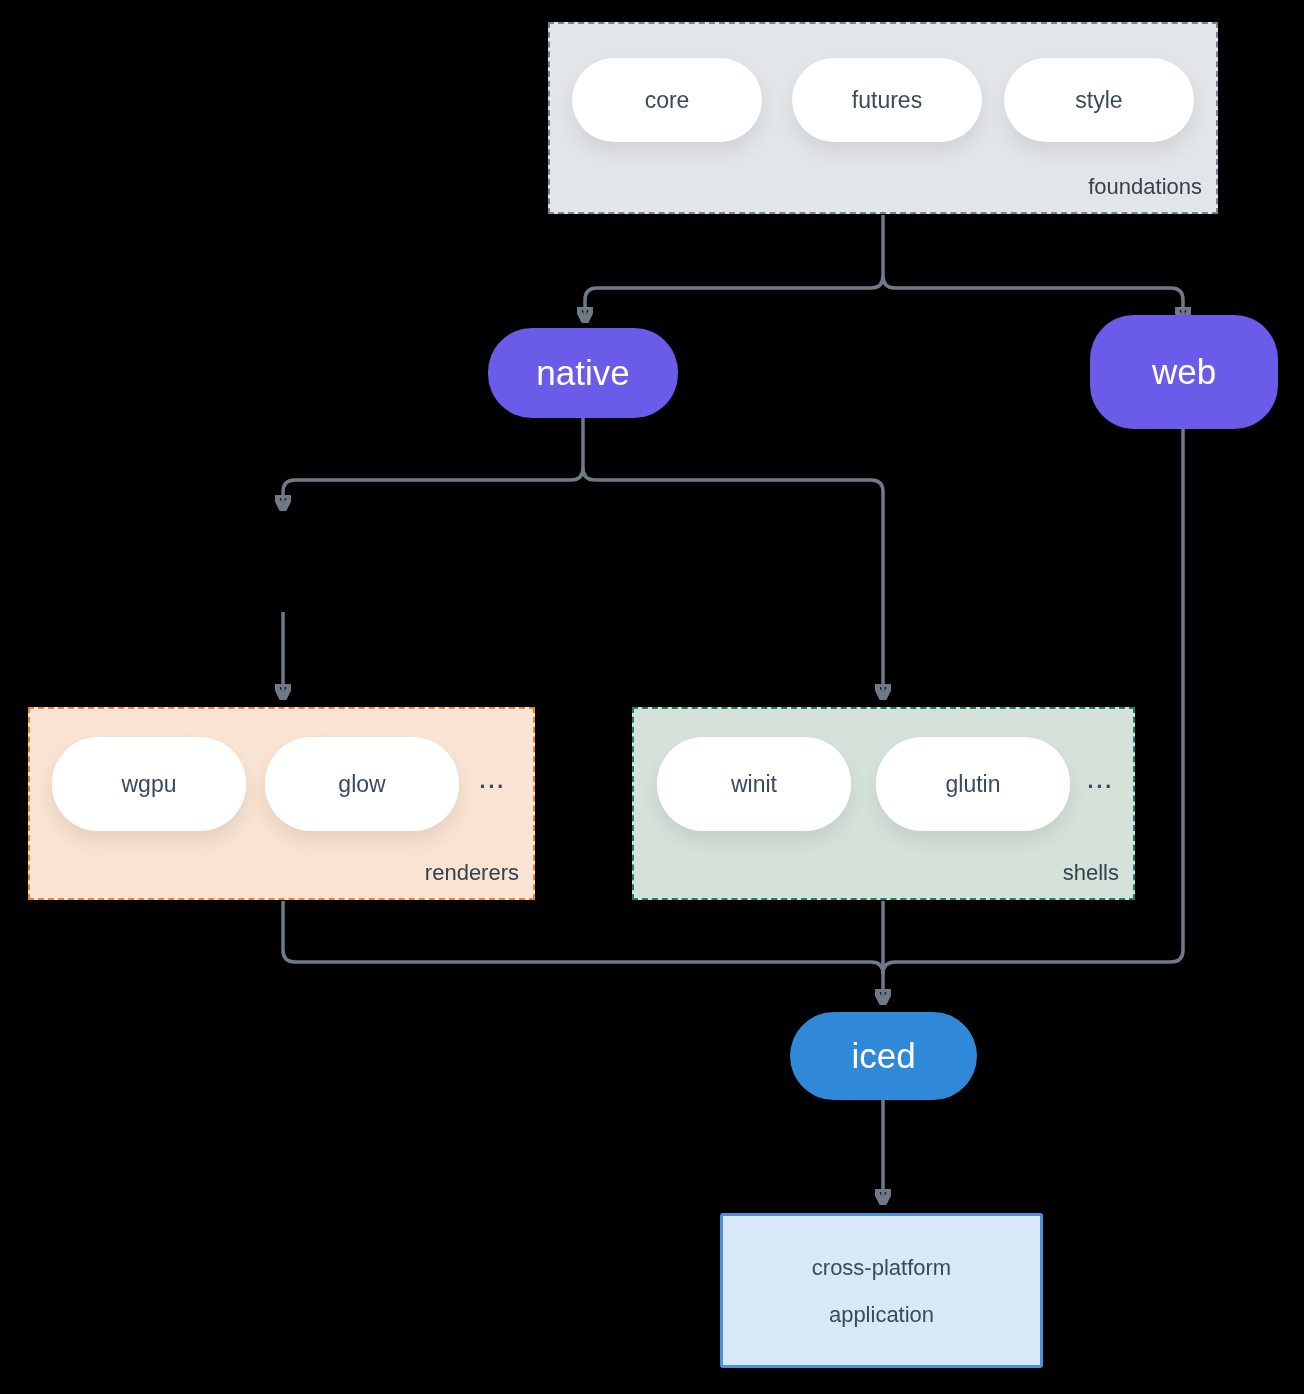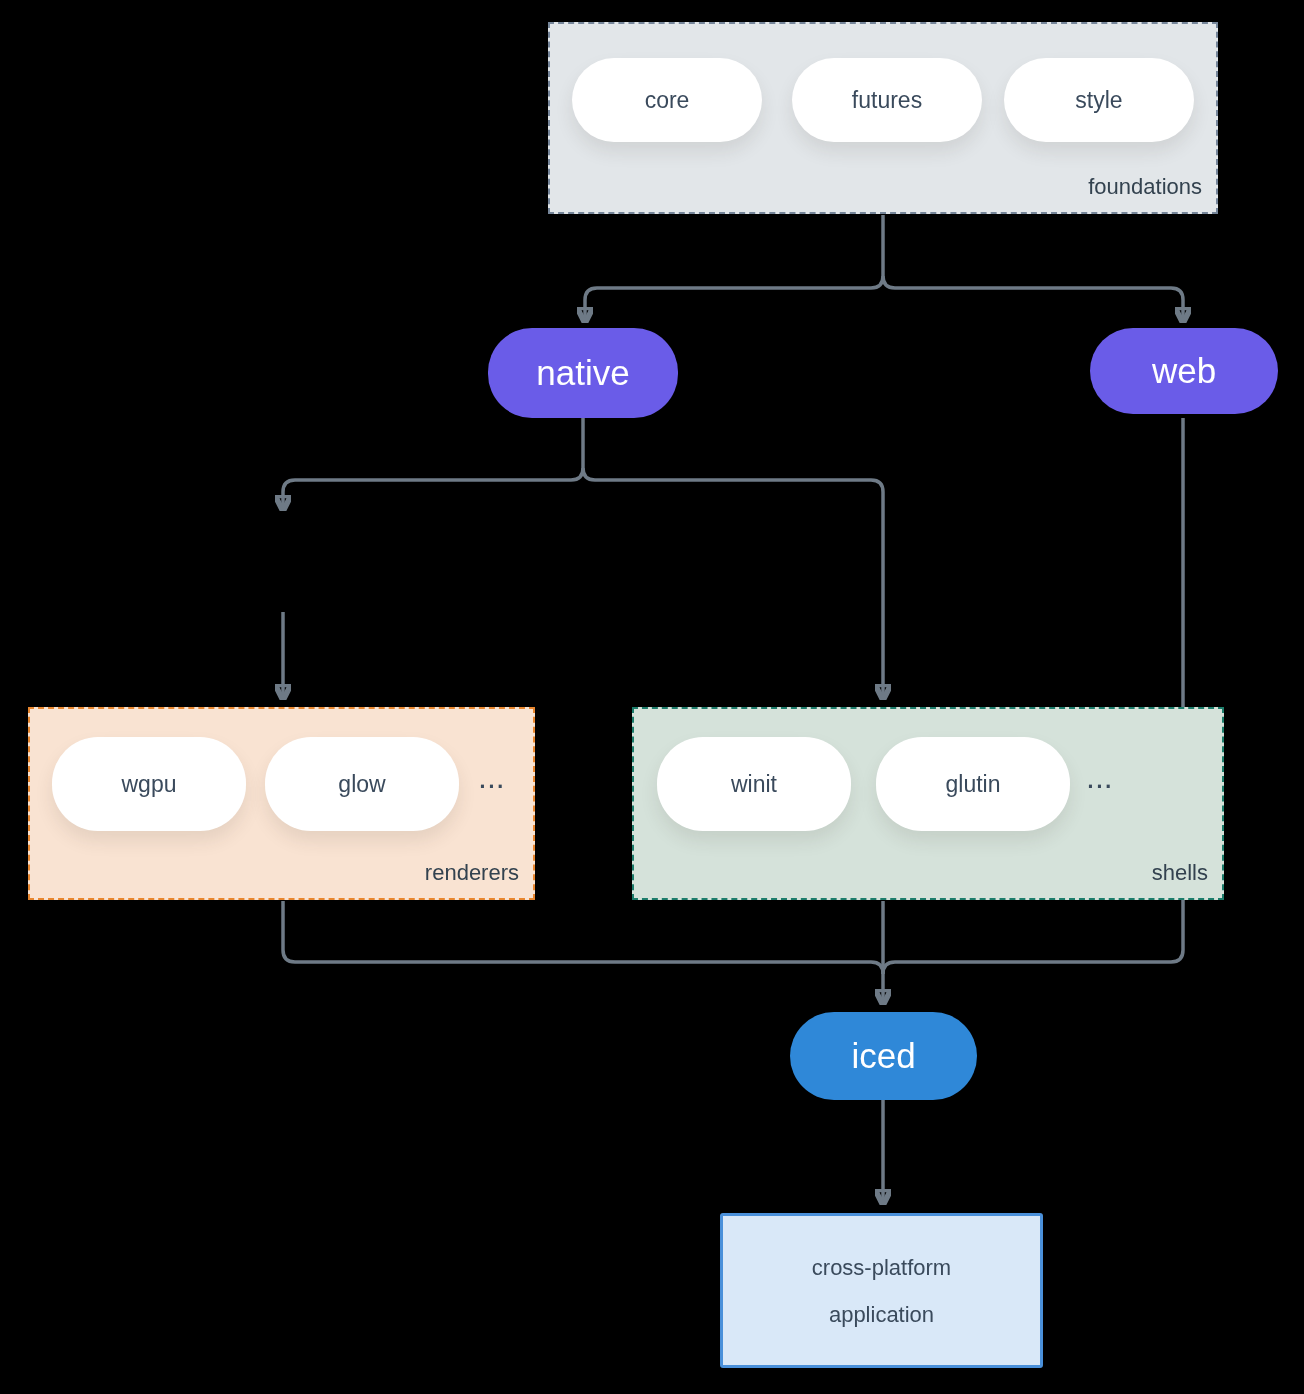--- a/index.html
+++ b/index.html
@@ -37,21 +37,21 @@
     background: #e2e6e9;
     border: 2px dashed #76869a;
   }
   .group-renderers {
     left: 28px; top: 707px; width: 507px; height: 193px;
     background: #f9e3d2;
     border: 2px dashed #e8862e;
     padding-left: 27px;
   }
   .group-shells {
-    left: 632px; top: 707px; width: 592px; height: 193px;
+    left: 632px; top: 707px; width: 503px; height: 193px;
     background: #d5e2da;
     border: 2px dashed #1d7d6b;
   }
   .group-label {
     position: absolute;
     right: 14px; bottom: 12px;
     font-size: 22px;
     color: #33424f;
   }
   
@@ -87,21 +87,21 @@
   .node {
     position: absolute;
     display: flex;
     align-items: center;
     justify-content: center;
     border-radius: 44px;
     font-size: 35px;
     color: #ffffff;
   }
   .node-native   { left: 488px; top: 328px; width: 190px; height: 90px; background: #6a5ce8; }
-  .node-web      { left: 1090px; top: 328px; width: 188px; height: 86px; background: #6a5ce8; }
+  .node-web      { left: 1090px; top: 315px; width: 188px; height: 114px; background: #6a5ce8; }
   .node-graphics { left: 188px; top: 518px; width: 190px; height: 94px; background: #e6833e; }
   .node-iced     { left: 790px; top: 1012px; width: 187px; height: 88px; background: #2f88d8; }
   
   .app-box {
     position: absolute;
     left: 720px; top: 1213px; width: 323px; height: 155px;
     box-sizing: border-box;
     background: #d9e8f8;
     border: 3px solid #4a90da;
     border-radius: 3px;

